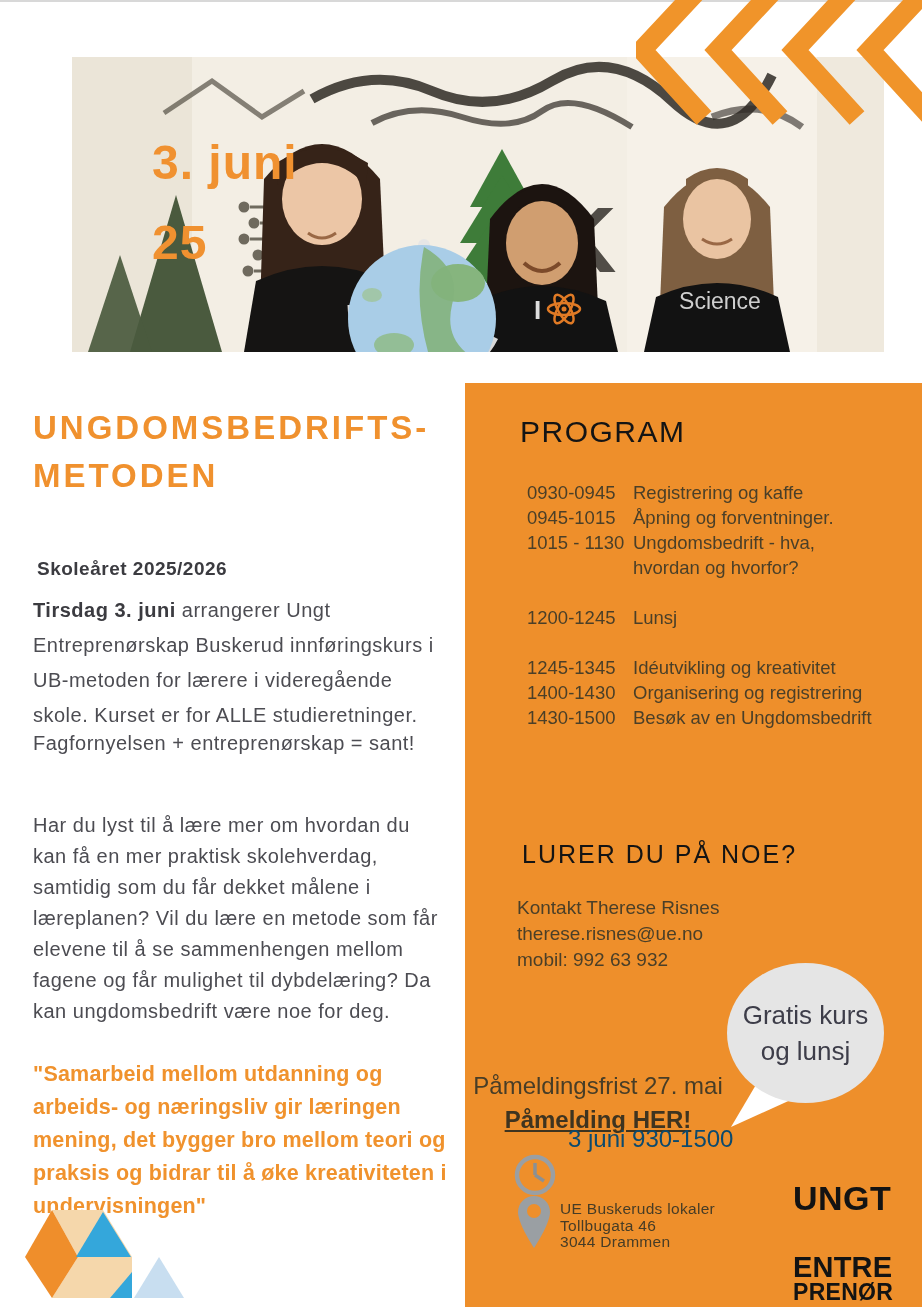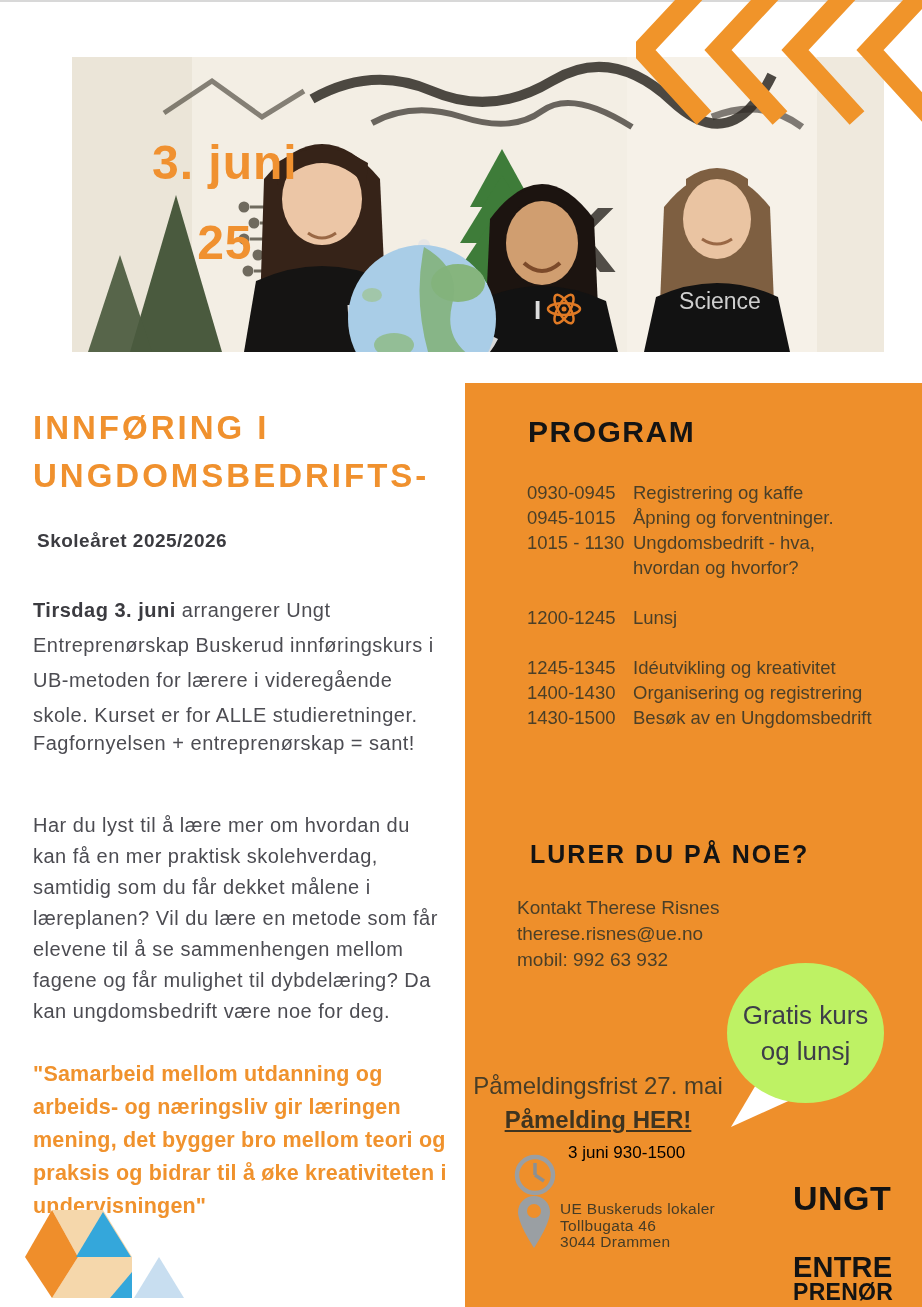--- a/index.html
+++ b/index.html
@@ -7,73 +7,73 @@
     position:relative;width:922px;height:1307px;background:#ffffff;
     overflow:hidden;font-family:"Liberation Sans",sans-serif;
   }
   .top-edge{position:absolute;left:0;top:0;width:100%;height:2px;background:#d8d8d8;}
 
   
   .hero{position:absolute;left:72px;top:57px;width:812px;height:295px;overflow:hidden;}
   .hero svg{display:block;width:100%;height:100%;}
   .date-overlay{
     position:absolute;left:80px;top:66px;color:#f09130;font-weight:bold;
-    font-size:48px;line-height:80px;letter-spacing:1px;text-align:center;
+    font-size:48px;line-height:80px;letter-spacing:1px;
   }
   .chevrons{position:absolute;left:636px;top:0;width:286px;height:132px;}
 
   
   .main-heading{
     position:absolute;left:33px;top:404px;width:430px;color:#f0912e;
     font-size:33px;font-weight:bold;line-height:48px;letter-spacing:3px;
   }
   .subheading{
-    position:absolute;left:37px;top:530px;color:#3b3b40;
+    position:absolute;left:37px;top:558px;color:#3b3b40;
     font-size:19px;font-weight:bold;letter-spacing:0.5px;
   }
   .body-par{
     position:absolute;left:33px;width:416px;color:#4c4c52;
     font-size:20px;letter-spacing:0.5px;
   }
   .par1{top:593px;line-height:35px;}
   .par1 .lead{font-weight:bold;color:#3b3b40;}
   .par2{top:728px;line-height:31px;}
   .par3{top:810px;line-height:31px;}
   .quote{
     position:absolute;left:33px;top:1058px;width:434px;color:#f0922d;
     font-size:21.5px;font-weight:bold;line-height:33px;letter-spacing:0.2px;
   }
   .tri-decor{position:absolute;left:18px;top:1206px;width:175px;height:95px;}
 
   
   .panel{position:absolute;left:465px;top:383px;width:457px;height:924px;background:#ee8f2b;}
   .panel-heading{
-    position:absolute;color:#141414;font-weight:bold;letter-spacing:1.5px;margin-left:8px;
+    position:absolute;color:#141414;font-weight:normal;letter-spacing:1.5px;
   }
   .program-title{left:55px;top:32px;font-size:30px;}
   .contact-title{left:57px;top:457px;font-size:25px;letter-spacing:2px;}
   .program-rows{position:absolute;left:62px;top:97px;width:380px;color:#4a3f28;font-size:18.5px;}
   .prow{display:flex;min-height:25px;line-height:25px;}
   .ptime{flex:0 0 106px;}
   .ptext{flex:1;}
   .contact-block{position:absolute;left:52px;top:512px;color:#4a3f28;font-size:19px;line-height:26px;}
   .signup{position:absolute;left:2px;top:688px;width:262px;text-align:center;color:#473d27;font-size:24px;line-height:30px;}
   .signup-link{display:inline-block;margin-top:4px;font-weight:bold;text-decoration:underline;color:#3e3420;cursor:pointer;}
 
   
   .bubble{
-    position:absolute;left:262px;top:580px;width:157px;height:140px;background:#bef264;
+    position:absolute;left:262px;top:580px;width:157px;height:140px;background:#e5e5e5;
     border-radius:50%;text-align:center;color:#3d3d49;font-size:26px;line-height:36px;
     display:flex;flex-direction:column;justify-content:center;z-index:2;
   }
   .bubble-tail{position:absolute;left:258px;top:700px;width:100px;height:50px;z-index:1;}
 
   
   .clock-icon{position:absolute;left:48px;top:770px;width:44px;height:44px;}
-  .time-text{position:absolute;left:103px;top:760px;color:#000000;font-size:17px;}
+  .time-text{position:absolute;left:103px;top:742px;color:#0c4a6e;font-size:24px;}
   .pin-icon{position:absolute;left:52px;top:812px;width:34px;height:54px;}
   .address{position:absolute;left:95px;top:818px;color:#463c26;font-size:15.5px;line-height:16.5px;letter-spacing:0.3px;}
   .logo{position:absolute;left:328px;top:800px;width:102px;color:#131313;font-weight:bold;}
   .logo div{white-space:nowrap;}
   .logo-l1{font-size:34px;line-height:30px;letter-spacing:0.5px;}
   .logo-l2{font-size:29px;line-height:28px;letter-spacing:0.2px;margin-top:40px;}
   .logo-l3{font-size:23px;line-height:23px;letter-spacing:0.3px;}
   .logo-l4{font-size:34px;line-height:35px;letter-spacing:0.5px;margin-left:28px;}
 </style>
 </head>
@@ -168,22 +168,22 @@
   <svg class="chevrons" viewBox="0 0 286 132">
     <g stroke="#f0942a" stroke-width="20" fill="none">
       <path d="M62 -10 L6 50 L68 118"></path>
       <path d="M138 -10 L82 50 L144 118"></path>
       <path d="M215 -10 L159 50 L221 118"></path>
       <path d="M290 -10 L234 50 L296 118"></path>
     </g>
   </svg>
 
   <div class="main-heading">
-    <div>INNFØRING I</div>
     <div>UNGDOMSBEDRIFTS-</div>
+    <div>METODEN</div>
   </div>
   <div class="subheading">Skoleåret 2025/2026</div>
 
   <div class="body-par par1">
     <span class="lead">Tirsdag 3. juni</span><span> arrangerer Ungt Entreprenørskap Buskerud innføringskurs i UB-metoden for lærere i videregående skole. Kurset er for ALLE studieretninger.</span>
   </div>
   <div class="body-par par2">Fagfornyelsen + entreprenørskap = sant!</div>
   <div class="body-par par3">Har du lyst til å lære mer om hvordan du kan få en mer praktisk skolehverdag, samtidig som du får dekket målene i læreplanen? Vil du lære en metode som får elevene til å se sammenhengen mellom fagene og får mulighet til dybdelæring? Da kan ungdomsbedrift være noe for deg.</div>
   <div class="quote">"Samarbeid mellom utdanning og arbeids- og næringsliv gir læringen mening, det bygger bro mellom teori og praksis og bidrar til å øke kreativiteten i undervisningen"</div>
 

